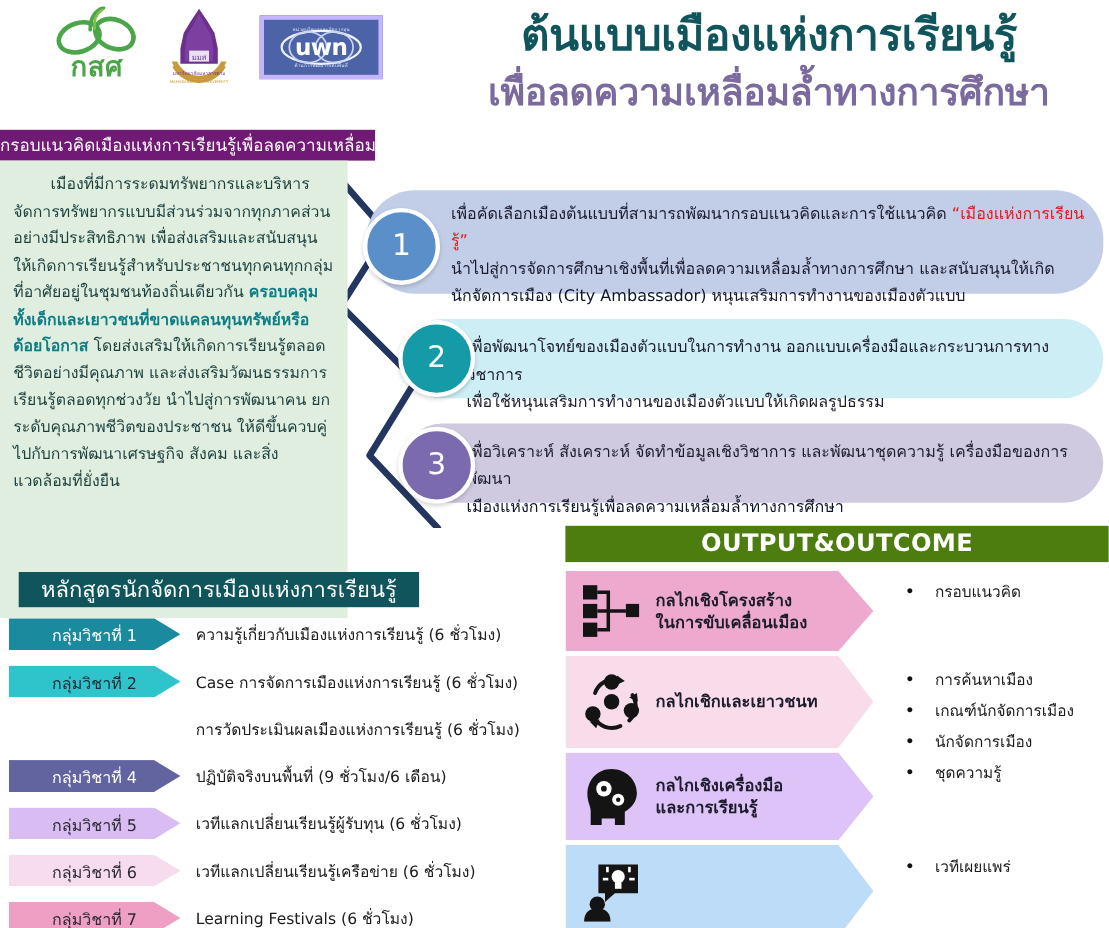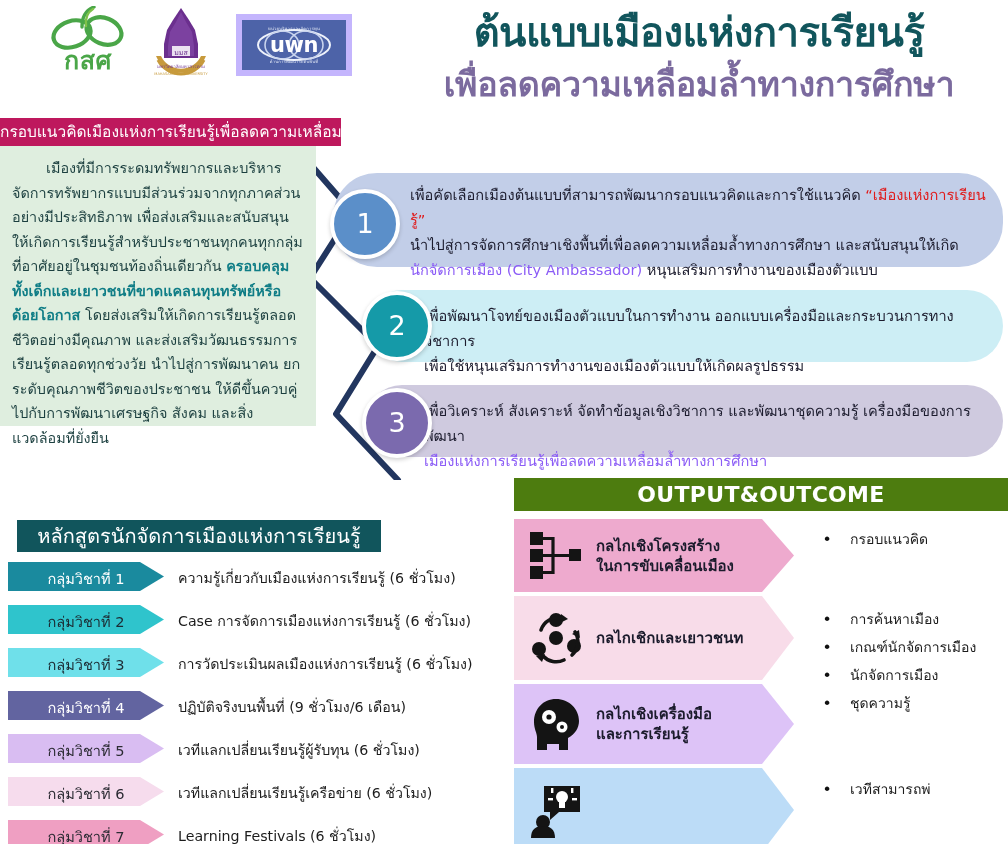--- a/index.html
+++ b/index.html
@@ -17,21 +17,21 @@
   
   #logo-strip{left:0;top:0;width:395px;height:92px;}
   .logo{position:absolute;}
   #logo-kosok{left:42px;top:6px;width:92px;height:74px;}
   #logo-kosok .kos-text{
     position:absolute;left:0;bottom:0;width:92px;text-align:center;
     color:#4aa648;font-size:25px;font-weight:700;letter-spacing:.5px;
   }
   #logo-uni{left:148px;top:6px;width:66px;height:74px;}
   #logo-uwn{left:236px;top:14px;width:104px;height:50px;
-     background:#4d63a8;border:6px solid #c4b5fd;}
+     background:#4d63a8;border:4px solid #c4b5fd;}
   #logo-uwn .uwn-top,#logo-uwn .uwn-bot{
      position:absolute;left:0;width:104px;text-align:center;color:#e7ecf8;
      font-size:4.2px;letter-spacing:.2px;}
   #logo-uwn .uwn-top{top:5px;}
   #logo-uwn .uwn-bot{bottom:5px;}
   #logo-uwn .uwn-main{
      position:absolute;left:0;top:13px;width:104px;text-align:center;
      color:#ffffff;font-size:21px;font-weight:700;line-height:24px;letter-spacing:-.5px;}
 
   
@@ -46,21 +46,21 @@
   }
 
   
   #concept-panel{left:0;top:118px;width:341px;height:400px;}
   #concept-header{
     position:absolute;left:0;top:0;width:341px;height:28px;
     background:#11555c;color:#ffffff;
     font-size:15.5px;line-height:28px;text-align:center;white-space:nowrap;
   }
   #concept-body{
-    position:absolute;left:0;top:28px;width:316px;height:280px;
+    position:absolute;left:0;top:28px;width:316px;height:416px;
     background:#dfeedf;
     padding:10px 12px 0 12px;box-sizing:border-box;
   }
   #concept-text{
     color:#1b3f3f;font-size:14.4px;line-height:24.5px;
     text-indent:34px;text-align:left;
   }
   #concept-text .hl{color:#0f7d86;font-weight:700;}
 
   
@@ -70,21 +70,21 @@
   #pill1{left:333px;top:173px;width:670px;height:94px;background:#c2cee8;}
   #pill2{left:366px;top:290px;width:637px;height:72px;background:#cdeef5;}
   #pill3{left:366px;top:385px;width:637px;height:72px;background:#cfcadf;}
 
   .pill-text{
     position:absolute;color:#1c1c2e;font-size:14.6px;line-height:25px;
   }
   #pill1-text{left:410px;top:182px;width:582px;}
   #pill2-text{left:424px;top:303px;width:570px;}
   #pill3-text{left:424px;top:398px;width:570px;}
-  .pill-text .red{color:#8b5cf6;}
+  .pill-text .red{color:#0f172a;}
   .pill-text .qred{color:#e01b1b;}
 
   
   #connector{left:290px;top:150px;width:140px;height:330px;}
 
   
   .numcircle{
     position:absolute;width:62px;height:62px;border-radius:50%;
     border:4px solid #ffffff;
     color:#ffffff;font-size:27px;font-weight:400;
@@ -212,41 +212,40 @@
 <div class="pill-text abs" id="pill3-text">
   <div>เพื่อวิเคราะห์ สังเคราะห์ จัดทำข้อมูลเชิงวิชาการ  และพัฒนาชุดความรู้ เครื่องมือของการพัฒนา</div>
   <div class="red">เมืองแห่งการเรียนรู้เพื่อลดความเหลื่อมล้ำทางการศึกษา</div>
 </div>
 
 <div class="numcircle abs" id="num1" style="background: rgb(91, 143, 201);">1</div>
 <div class="numcircle abs" id="num2" style="background: rgb(21, 154, 168);">2</div>
 <div class="numcircle abs" id="num3" style="background: rgb(123, 106, 174);">3</div>
 
 <div class="abs" id="concept-panel">
-  <div id="concept-header" style="background: #be185d;">กรอบแนวคิดเมืองแห่งการเรียนรู้เพื่อลดความเหลื่อมล้ำ</div>
+  <div id="concept-header" style="background: #701a75;">กรอบแนวคิดเมืองแห่งการเรียนรู้เพื่อลดความเหลื่อมล้ำ</div>
   <div id="concept-body" style="background: rgb(223, 238, 223);">
     <div id="concept-text">
       <span>เมืองที่มีการระดมทรัพยากรและบริหารจัดการทรัพยากรแบบมีส่วนร่วมจากทุกภาคส่วนอย่างมีประสิทธิภาพ เพื่อส่งเสริมและสนับสนุนให้เกิดการเรียนรู้สำหรับประชาชนทุกคนทุกกลุ่มที่อาศัยอยู่ในชุมชนท้องถิ่นเดียวกัน </span><span class="hl">ครอบคลุมทั้งเด็กและเยาวชนที่ขาดแคลนทุนทรัพย์หรือด้อยโอกาส</span><span> โดยส่งเสริมให้เกิดการเรียนรู้ตลอดชีวิตอย่างมีคุณภาพ และส่งเสริมวัฒนธรรมการเรียนรู้ตลอดทุกช่วงวัย นำไปสู่การพัฒนาคน ยกระดับคุณภาพชีวิตของประชาชน ให้ดีขึ้นควบคู่ไปกับการพัฒนาเศรษฐกิจ สังคม และสิ่งแวดล้อมที่ยั่งยืน</span>
     </div>
   </div>
 </div>
 
 <div class="abs" id="curriculum">
   <div id="curr-header" style="background: rgb(17, 85, 92);">หลักสูตรนักจัดการเมืองแห่งการเรียนรู้</div>
   <div id="curr-rows">
       <div class="curr-row" style="top: 42px;">
         <div class="curr-chevron" style="background: rgb(26, 138, 158); color: rgb(255, 255, 255);">กลุ่มวิชาที่ 1</div>
         <div class="curr-label">ความรู้เกี่ยวกับเมืองแห่งการเรียนรู้ (6 ชั่วโมง)</div>
       </div>
       <div class="curr-row" style="top: 85px;">
         <div class="curr-chevron" style="background: rgb(47, 196, 204); color: rgb(28, 43, 51);">กลุ่มวิชาที่ 2</div>
         <div class="curr-label">Case การจัดการเมืองแห่งการเรียนรู้  (6 ชั่วโมง)</div>
       </div>
       <div class="curr-row" style="top: 128px;">
-        <div class="curr-chevron" style="background: rgb(111, 224, 234); color: rgb(28, 43, 51);">กลุ่มวิชาที่ 3</div>
         <div class="curr-label">การวัดประเมินผลเมืองแห่งการเรียนรู้ (6 ชั่วโมง)</div>
       </div>
       <div class="curr-row" style="top: 171px;">
         <div class="curr-chevron" style="background: rgb(98, 100, 160); color: rgb(255, 255, 255);">กลุ่มวิชาที่ 4</div>
         <div class="curr-label">ปฏิบัติจริงบนพื้นที่ (9 ชั่วโมง/6 เดือน)</div>
       </div>
       <div class="curr-row" style="top: 214px;">
         <div class="curr-chevron" style="background: rgb(217, 189, 242); color: rgb(43, 43, 51);">กลุ่มวิชาที่ 5</div>
         <div class="curr-label">เวทีแลกเปลี่ยนเรียนรู้ผู้รับทุน (6 ชั่วโมง)</div>
       </div>
@@ -358,17 +357,17 @@
                 <rect x="20" y="16" width="5" height="2.4"></rect>
                 <rect x="44" y="16" width="5" height="2.4"></rect>
               </g>
               <circle cx="15" cy="40" r="7" fill="#141414"></circle>
               <path d="M3 56 C3 47 8 44 15 44 C22 44 27 47 27 56 z" fill="#141414"></path>
             </svg></div>
         </div>
       </div>
       <div class="out-bullets" style="top: 298px;">
         <ul>
-          <li>เวทีสามารถพ่</li>
+          <li>เวทีเผยแพร่</li>
         </ul>
       </div>
     </div>
 </div>
 
 </body></html>

